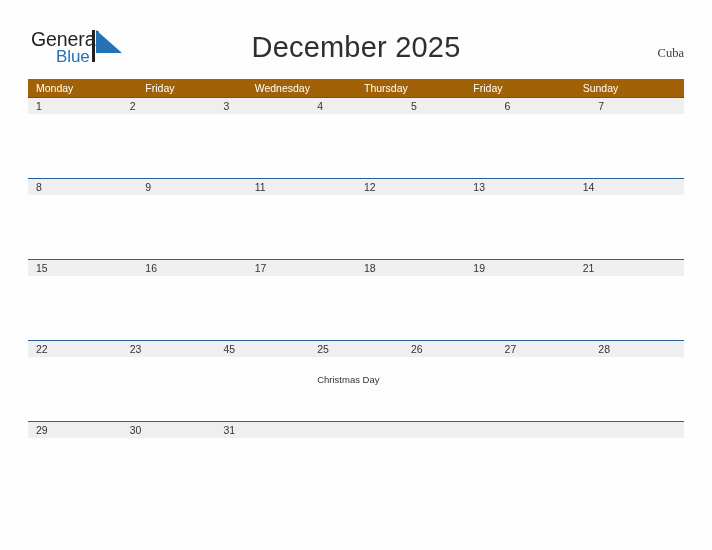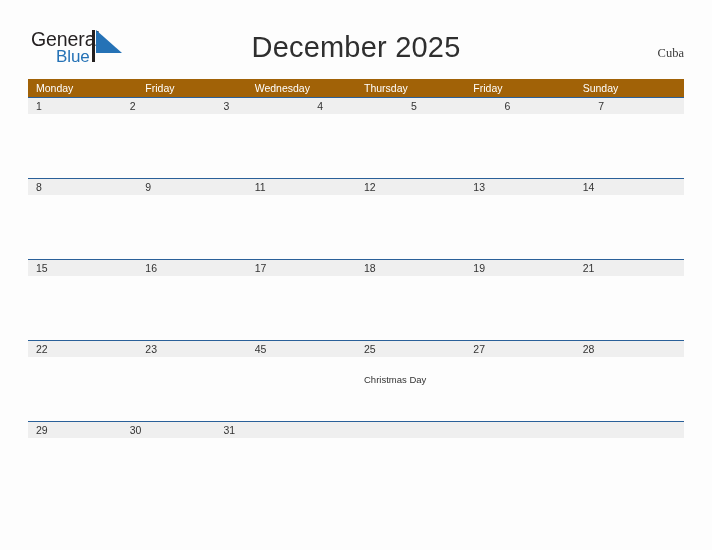--- a/index.html
+++ b/index.html
@@ -307,20 +307,24 @@
         </div>
         <div class="day-cell">
           <div class="day-num">45</div>
           <div class="day-event"></div>
         </div>
         <div class="day-cell">
           <div class="day-num">25</div>
           <div class="day-event">Christmas Day</div>
         </div>
         <div class="day-cell">
+          <div class="day-num">26</div>
+          <div class="day-event"></div>
+        </div>
+        <div class="day-cell">
           <div class="day-num">27</div>
           <div class="day-event"></div>
         </div>
         <div class="day-cell">
           <div class="day-num">28</div>
           <div class="day-event"></div>
         </div>
       </div>
     </div>
 

